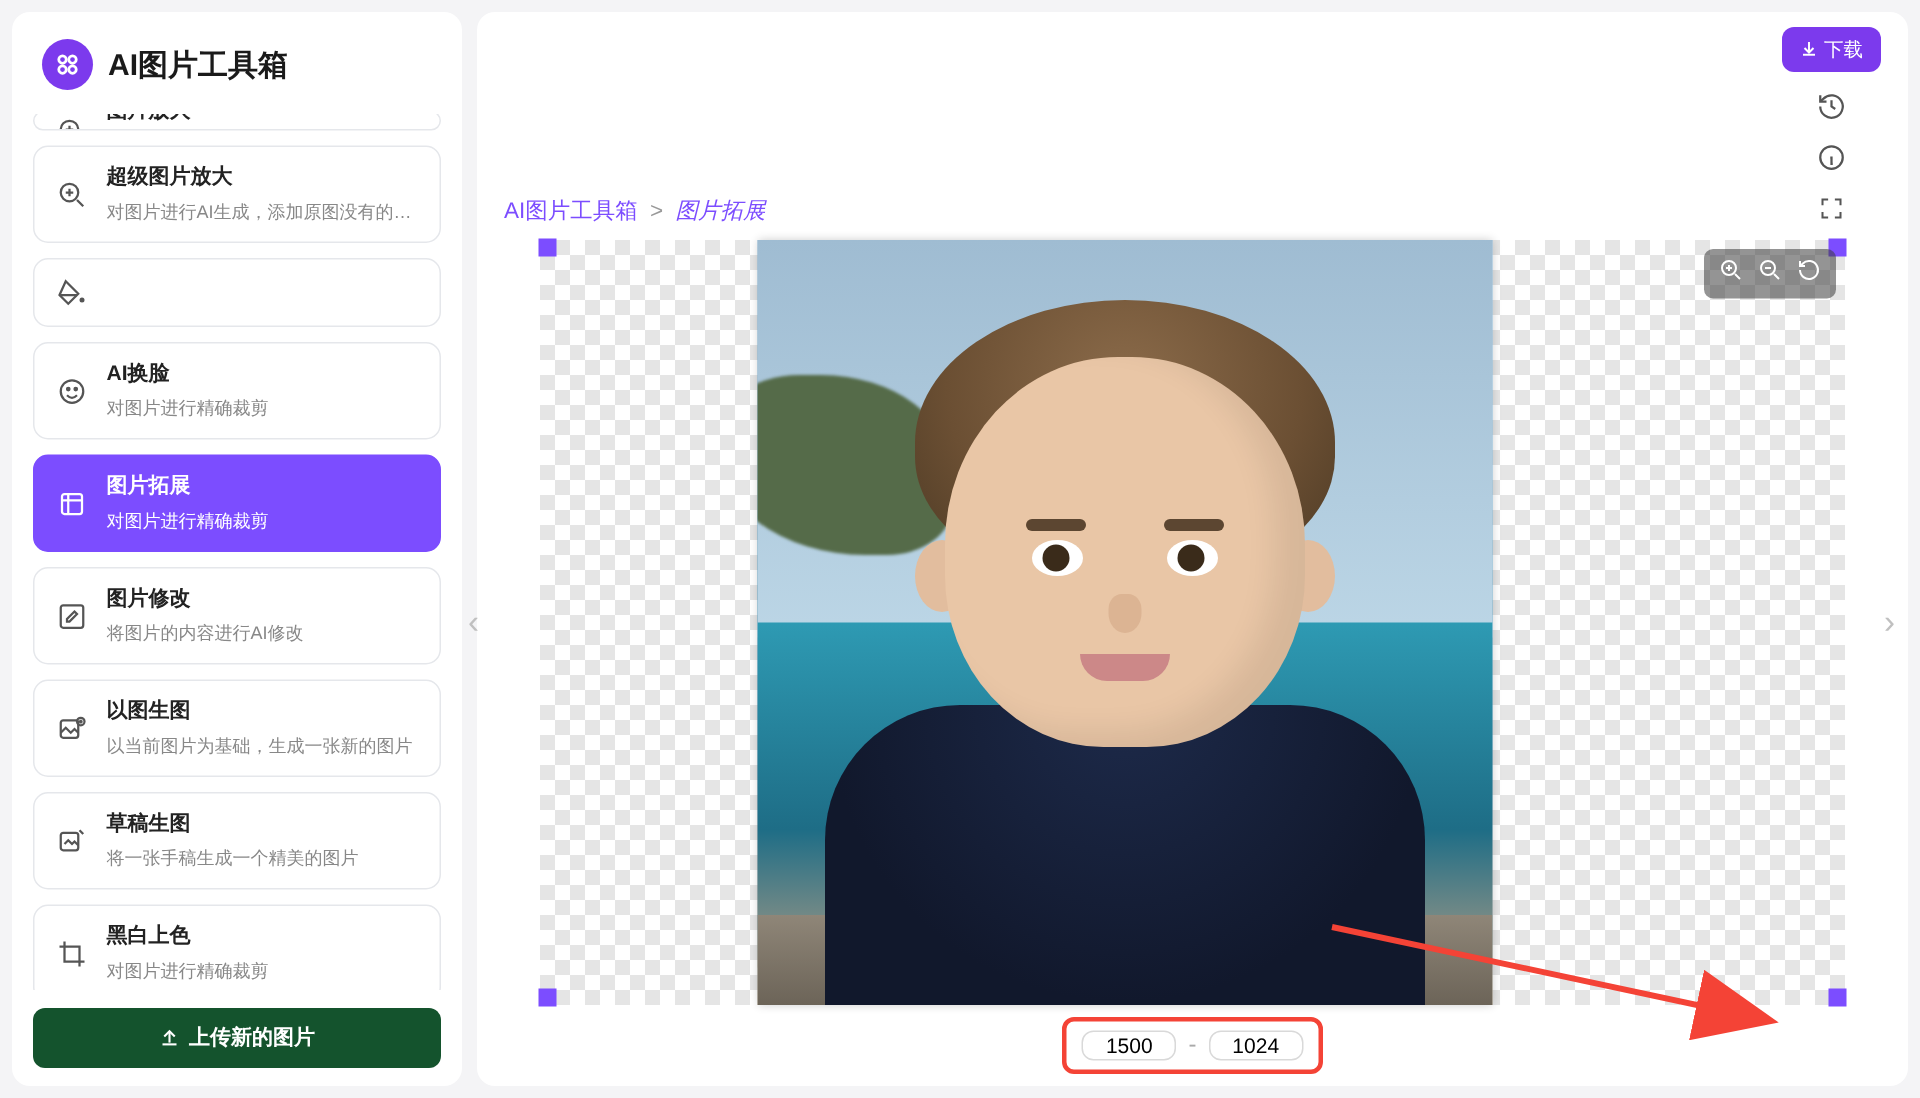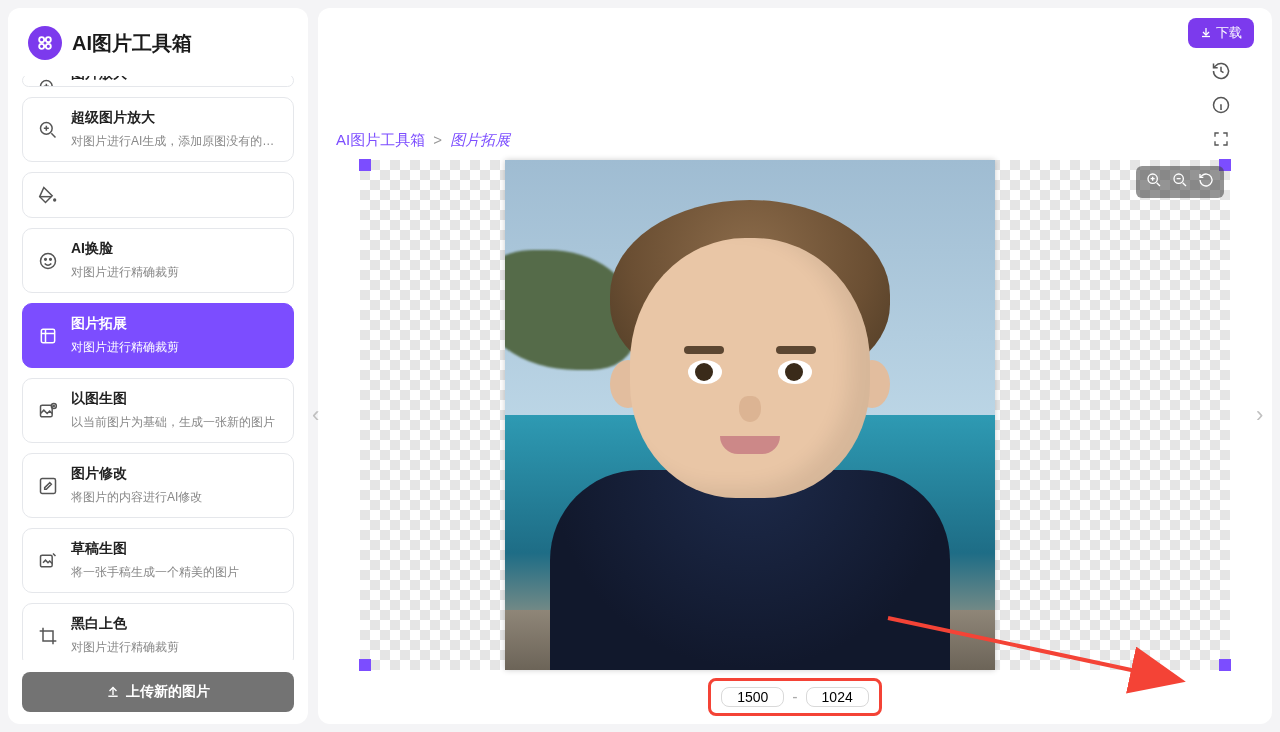--- a/index.html
+++ b/index.html
@@ -69,21 +69,21 @@
   display: flex; align-items: center; justify-content: center;
   color: #555;
   flex-shrink: 0;
 }
 .tool-item.active .tool-icon { color: #fff; }
 .tool-texts { display:flex; flex-direction:column; gap:6px; min-width:0; }
 .tool-title { font-size: 14px; font-weight: 700; color: #222; }
 .tool-desc { font-size: 12px; color: #888; white-space: nowrap; overflow: hidden; text-overflow: ellipsis; }
 .upload-btn {
   margin-top: 12px;
-  background: #737373;
+  background: #14532d;
   color: #fff;
   border: none;
   border-radius: 8px;
   padding: 11px;
   font-size: 14px;
   font-weight: 600;
   display:flex; align-items:center; justify-content:center; gap:6px;
   cursor:pointer;
 }
 
@@ -307,42 +307,42 @@
         </span>
         <div class="tool-texts">
           <span class="tool-title">图片拓展</span>
           <span class="tool-desc">对图片进行精确裁剪</span>
         </div>
       </div>
 
       <div class="tool-item">
         <span class="tool-icon">
           <svg width="20" height="20" viewBox="0 0 24 24" fill="none" stroke="currentColor" stroke-width="1.8">
+              <rect x="3" y="3" width="18" height="18" rx="2"></rect>
+              <path d="M14 8l-6 6v2h2l6-6z"></path>
+            </svg>
+        </span>
+        <div class="tool-texts">
+          <span class="tool-title">图片修改</span>
+          <span class="tool-desc">将图片的内容进行AI修改</span>
+        </div>
+      </div>
+
+      <div class="tool-item">
+        <span class="tool-icon">
+          <svg width="20" height="20" viewBox="0 0 24 24" fill="none" stroke="currentColor" stroke-width="1.8">
               <rect x="3" y="5" width="14" height="14" rx="2"></rect>
               <path d="M3 15l4-4 4 4 3-3 3 3"></path>
               <circle cx="19" cy="6" r="3"></circle>
               <path d="M19 4.5v3M17.5 6h3"></path>
             </svg>
         </span>
         <div class="tool-texts">
           <span class="tool-title">以图生图</span>
           <span class="tool-desc">以当前图片为基础，生成一张新的图片</span>
-        </div>
-      </div>
-
-      <div class="tool-item">
-        <span class="tool-icon">
-          <svg width="20" height="20" viewBox="0 0 24 24" fill="none" stroke="currentColor" stroke-width="1.8">
-              <rect x="3" y="3" width="18" height="18" rx="2"></rect>
-              <path d="M14 8l-6 6v2h2l6-6z"></path>
-            </svg>
-        </span>
-        <div class="tool-texts">
-          <span class="tool-title">图片修改</span>
-          <span class="tool-desc">将图片的内容进行AI修改</span>
         </div>
       </div>
 
       <div class="tool-item">
         <span class="tool-icon">
           <svg width="20" height="20" viewBox="0 0 24 24" fill="none" stroke="currentColor" stroke-width="1.8">
               <rect x="3" y="5" width="14" height="14" rx="2"></rect>
               <path d="M6 14l3-3 3 3 2-2 3 3"></path>
               <path d="M18 3l3 3"></path>
             </svg>

